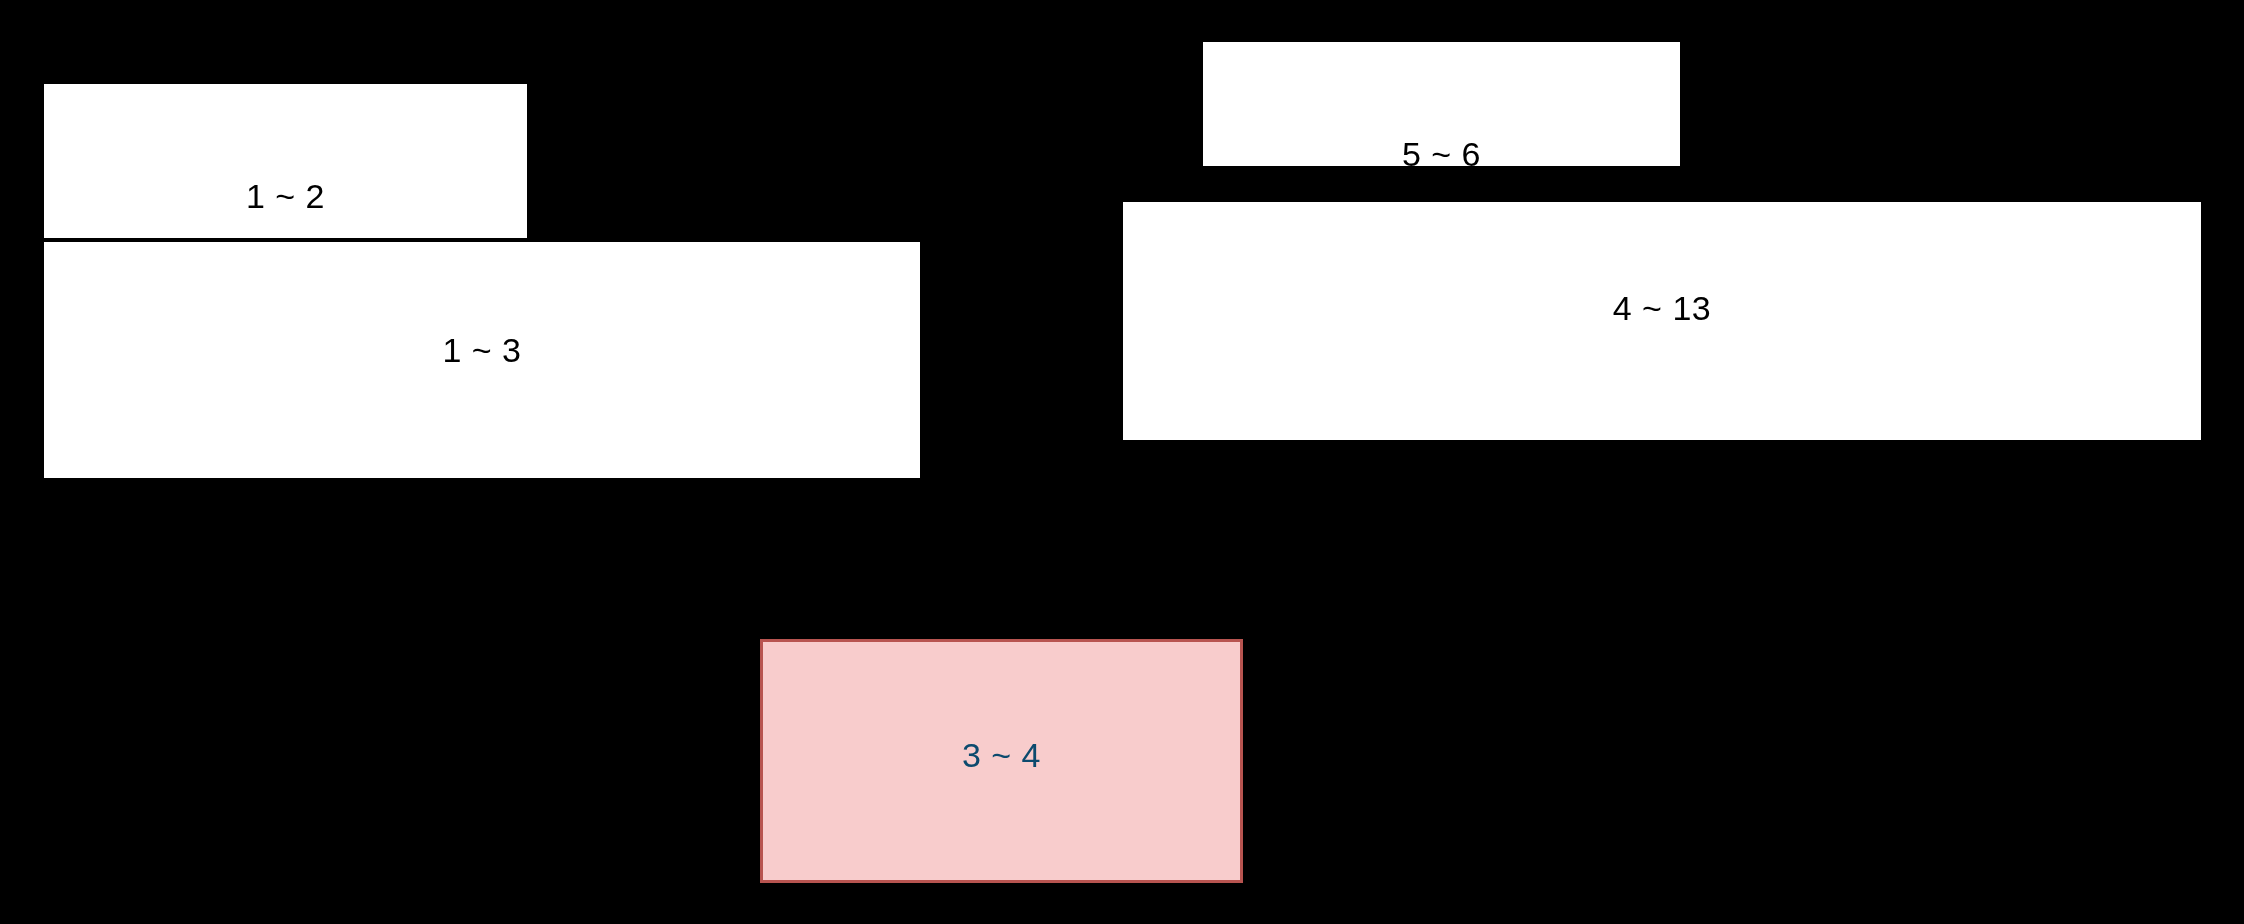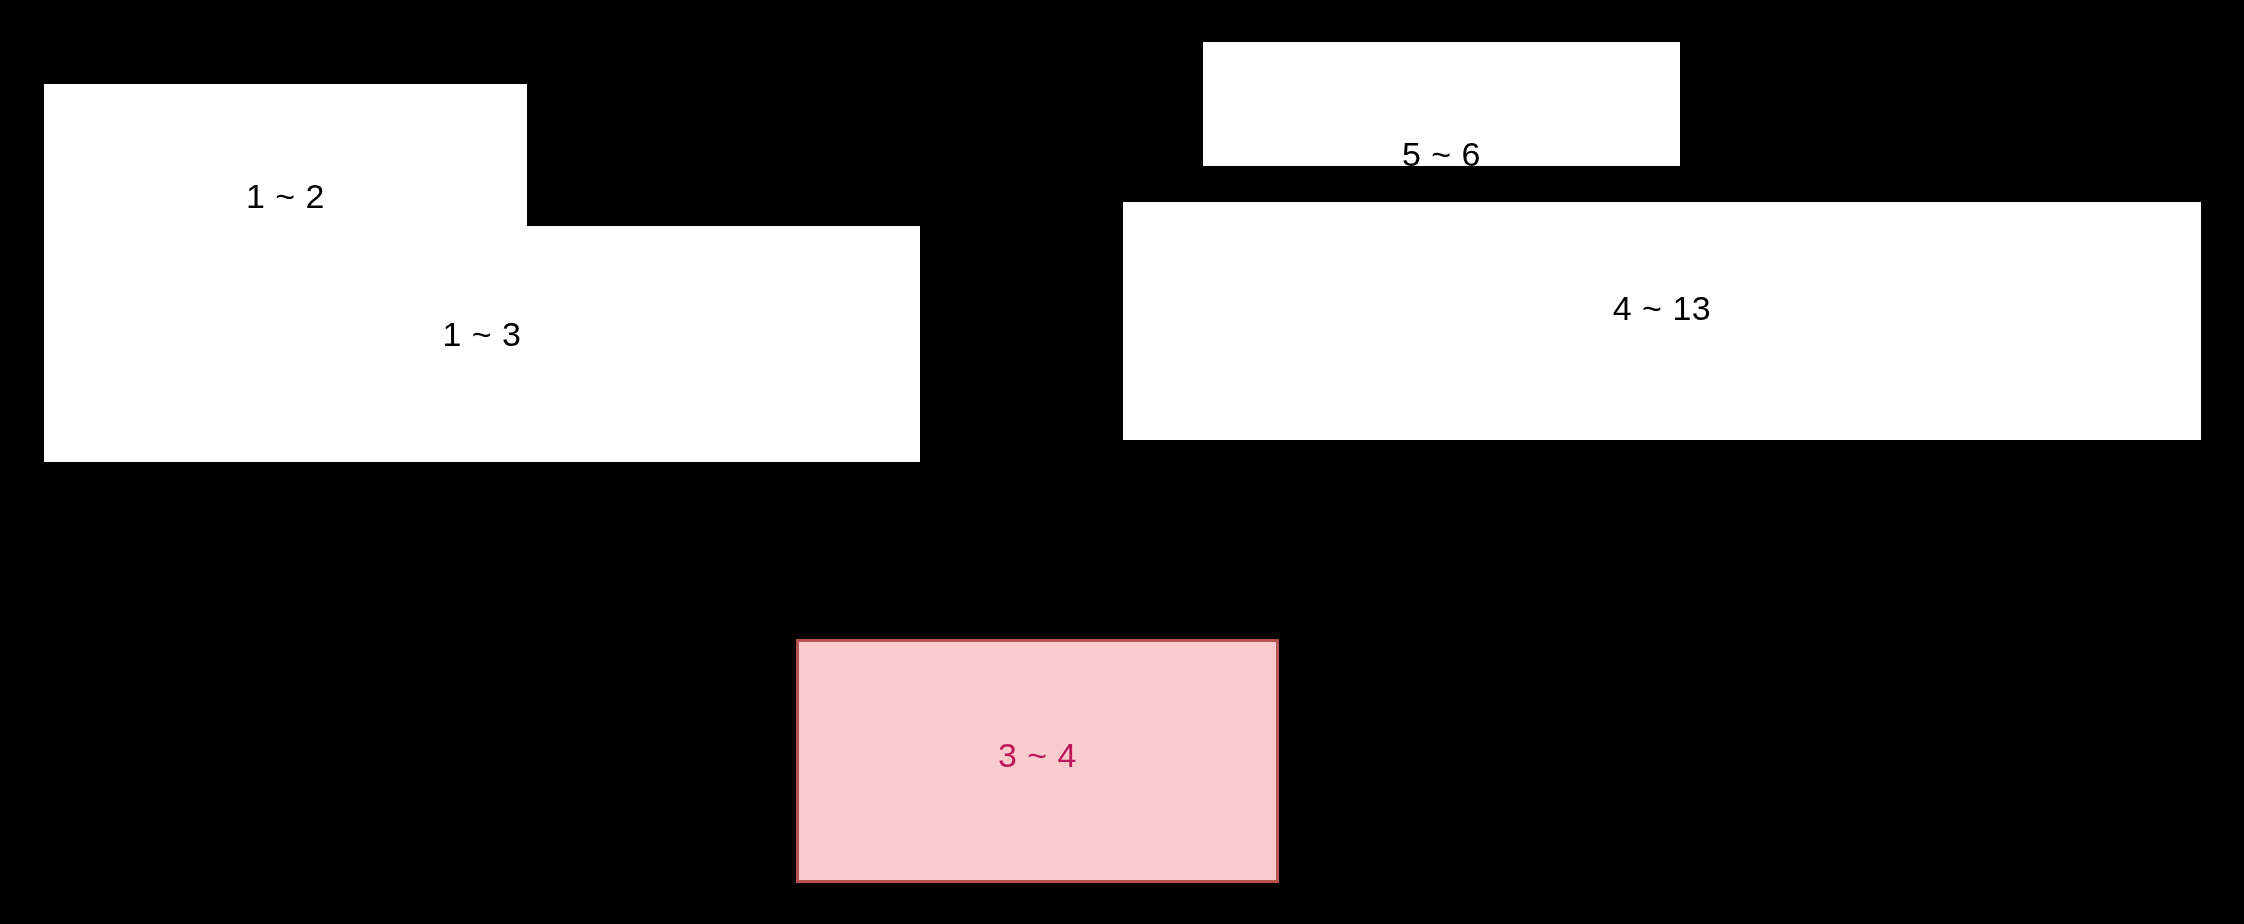--- a/index.html
+++ b/index.html
@@ -45,25 +45,25 @@
     text-align: center;
   }
 </style>
 </head>
 <body>
 
 <div id="stage" style="width: 2244px; height: 924px; background: rgb(0, 0, 0);">
     <div class="block plain" style="left: 44px; top: 84px; width: 483px; height: 154px; background: rgb(255, 255, 255); color: rgb(0, 0, 0);">
       <span class="caption" style="top: 95px;">1 ~ 2</span>
     </div>
-    <div class="block plain" style="left: 44px; top: 226px; width: 876px; height: 236px; background: rgb(255, 255, 255); color: rgb(0, 0, 0);">
+    <div class="block plain" style="left: 44px; top: 242px; width: 876px; height: 236px; background: rgb(255, 255, 255); color: rgb(0, 0, 0);">
       <span class="caption" style="top: 91px;">1 ~ 3</span>
     </div>
     <div class="block plain" style="left: 1203px; top: 42px; width: 477px; height: 124px; background: rgb(255, 255, 255); color: rgb(0, 0, 0);">
       <span class="caption" style="top: 95px;">5 ~ 6</span>
     </div>
     <div class="block plain" style="left: 1123px; top: 202px; width: 1078px; height: 238px; background: rgb(255, 255, 255); color: rgb(0, 0, 0);">
       <span class="caption" style="top: 89px;">4 ~ 13</span>
     </div>
-    <div class="block highlight" style="left: 796px; top: 639px; width: 483px; height: 244px; background: rgb(248, 204, 204); border-color: rgb(184, 84, 80); color: #be185d; text-decoration: underline;">
+    <div class="block highlight" style="left: 760px; top: 639px; width: 483px; height: 244px; background: rgb(248, 204, 204); border-color: rgb(184, 84, 80); color: #0c4a6e; text-decoration: underline;">
       <span class="caption" style="top: 96px;">3 ~ 4</span>
     </div>
   </div>
 
 </body></html>

